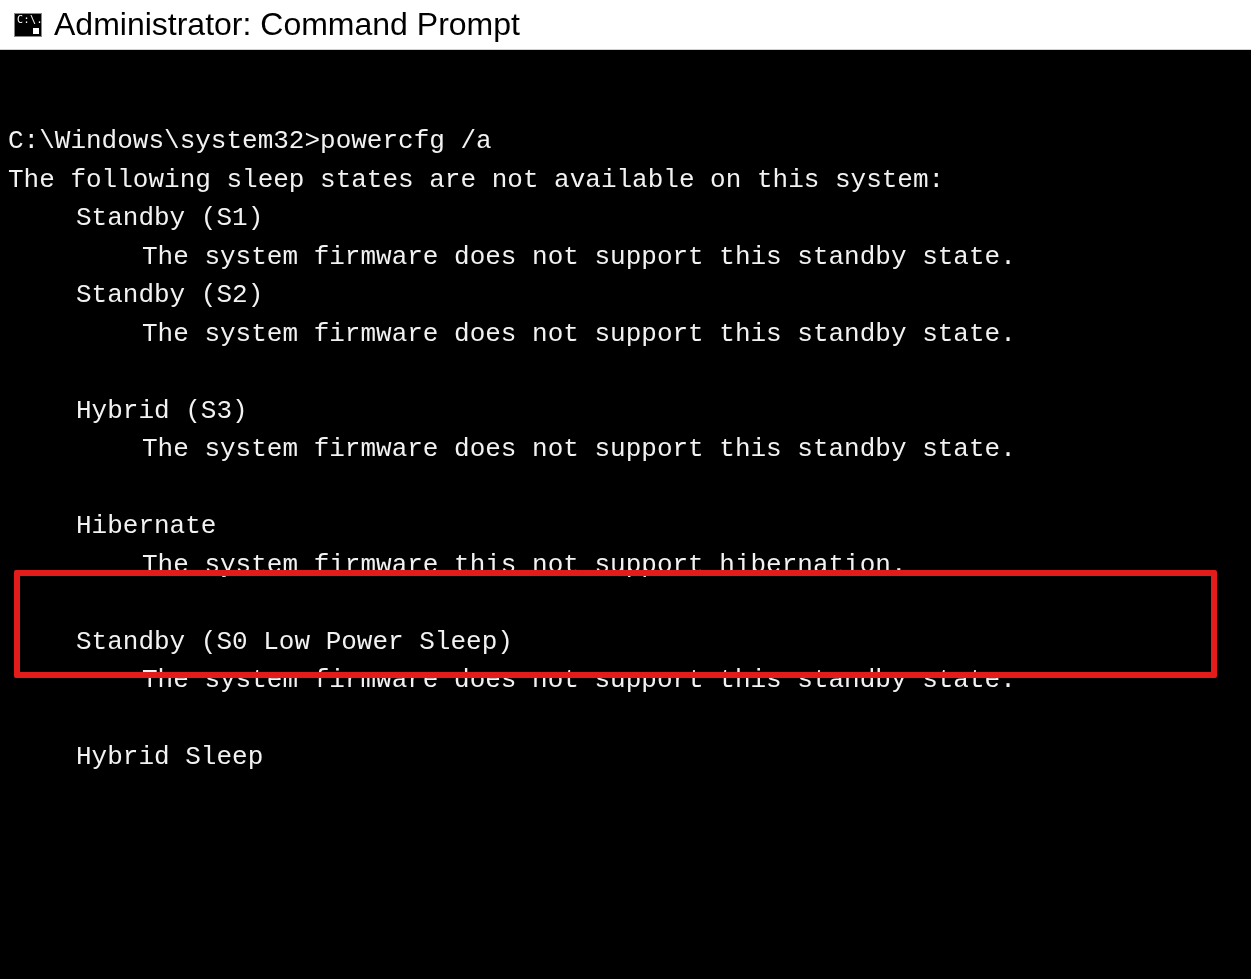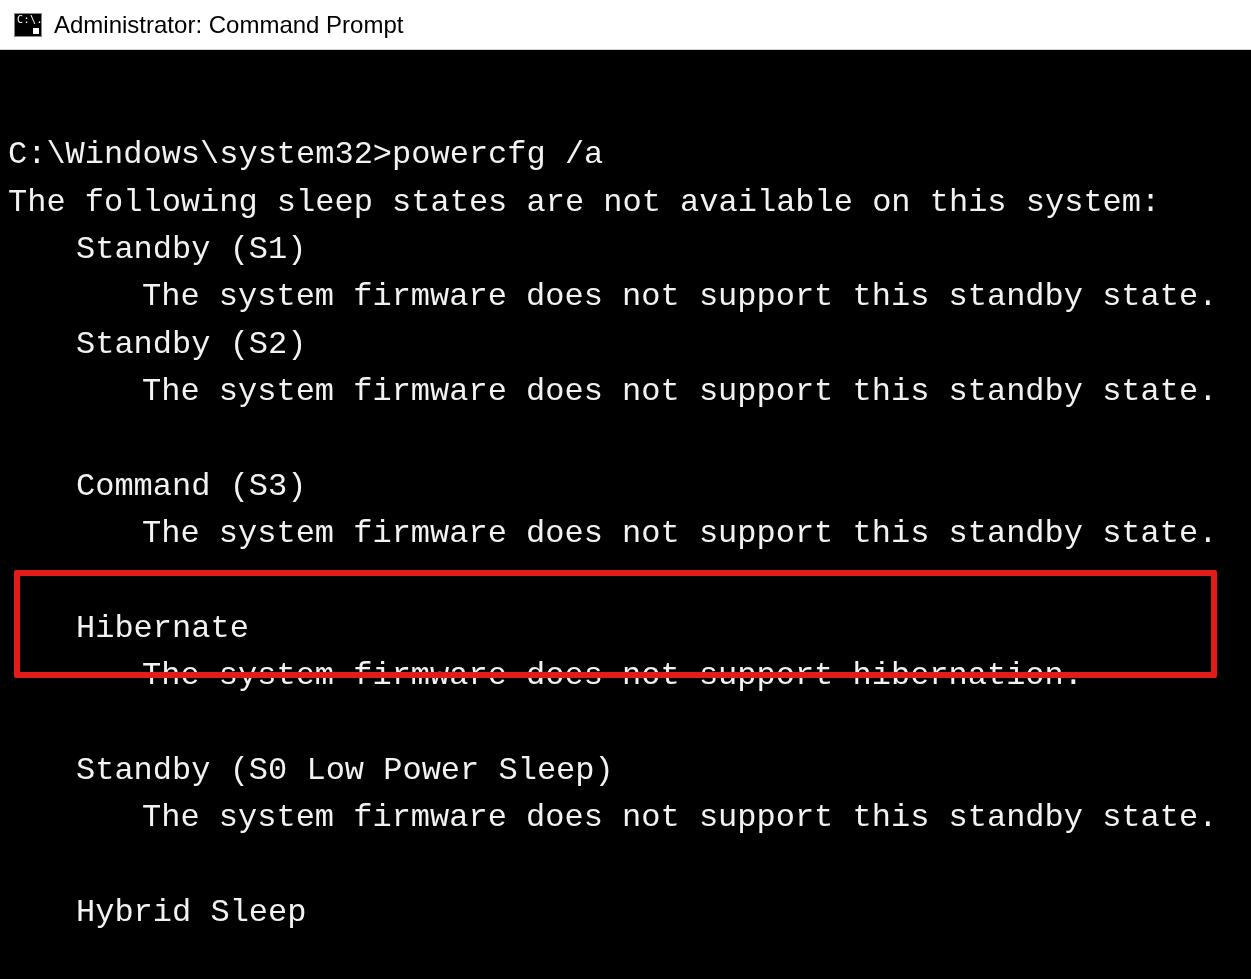--- a/index.html
+++ b/index.html
@@ -11,24 +11,24 @@
     }
     .appicon {
       width: 28px; height: 24px; background: #000; border: 1px solid #888;
       display: inline-flex; align-items: flex-start; justify-content: flex-start;
       padding: 1px 2px; font-family: Consolas, monospace; font-size: 10px;
       color: #fff; line-height: 1; letter-spacing: 0.5px; position: relative;
     }
     .appicon::after{
       content:""; position:absolute; right:2px; bottom:2px; width:6px;height:6px;background:#fff;
     }
-    .title-text { color: #000; font-size: 24px; font-weight: 400; text-align: right; }
+    .title-text { color: #000; font-size: 32px; font-weight: 400; text-align: right; }
     .terminal {
       flex: 1; background: #000; color: #f2f2f2;
-      font-family: Consolas, "Courier New", monospace; font-size: 32px;
+      font-family: Consolas, "Courier New", monospace; font-size: 26px;
       line-height: 1.48; padding: 34px 8px 8px 8px; white-space: pre;
       overflow: hidden; position: relative;
     }
     .block { }
     .label { padding-left: 68px; }
     .detail { padding-left: 134px; }
     .hl {
       position: absolute;
       border: 6px solid #e21b1b;
       left: 14px; right: 34px;
@@ -45,24 +45,24 @@
     <span class="title-text">Administrator: Command Prompt</span>
   </div>
 
   <div class="terminal">
 <span><span>C:\Windows\system32&gt;</span><span>powercfg /a</span></span>
 <span>The following sleep states are not available on this system:</span>
 <span class="label">Standby (S1)</span>
 <span class="detail">The system firmware does not support this standby state.</span>
 <div class="block"><span class="label">Standby (S2)</span>
 <span class="detail">The system firmware does not support this standby state.</span></div>
-<div class="block"><span class="label">Command (S3)</span>
+<div class="block"><span class="label">Hybrid (S3)</span>
 <span class="detail">The system firmware does not support this standby state.</span></div>
 <div class="block"><span class="label">Hibernate</span>
-<span class="detail">The system firmware does not support hibernation.</span></div>
+<span class="detail">The system firmware this not support hibernation.</span></div>
 <div class="block"><span class="label">Standby (S0 Low Power Sleep)</span>
 <span class="detail">The system firmware does not support this standby state.</span></div>
 <div class="block"><span class="label">Hybrid Sleep</span>
 
 </div>
 
     <div class="hl"></div>
   </div>
 </div>
 

